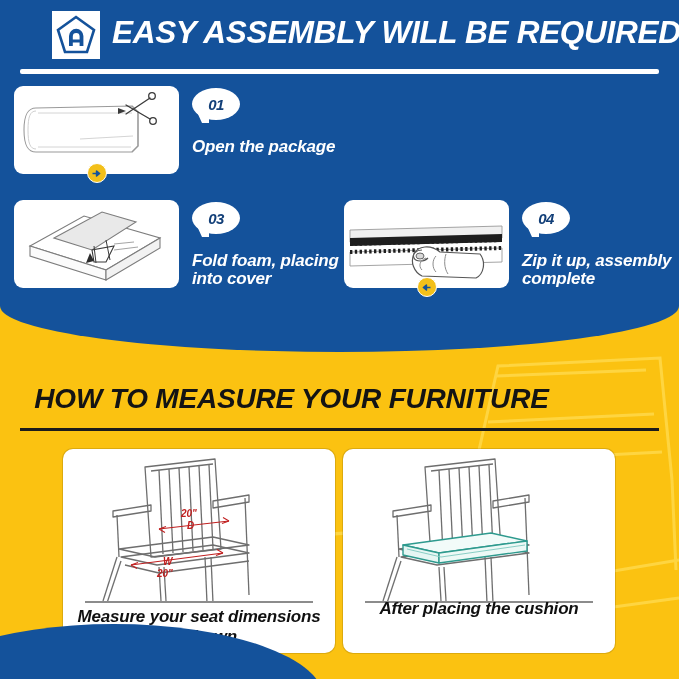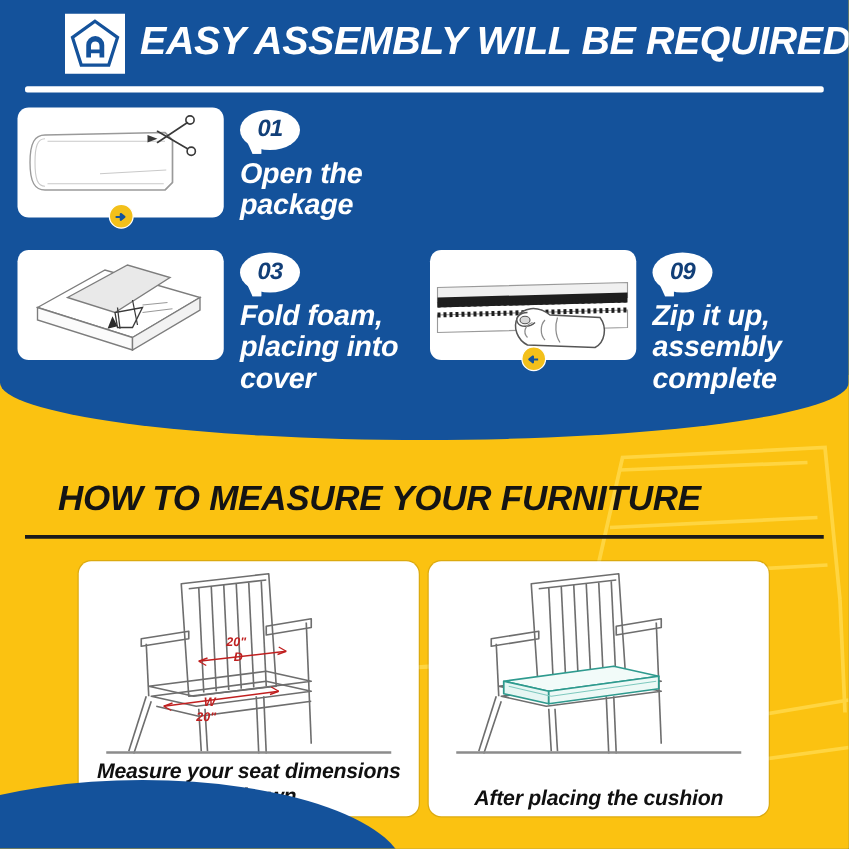--- a/index.html
+++ b/index.html
@@ -76,34 +76,34 @@
   }
   .bubble .tail{
     position:absolute;left:5px;top:24px;width:0;height:0;
     border-left:5px solid transparent;
     border-right:7px solid #ffffff;
     border-top:11px solid #ffffff;
   }
   .bubble .num{
     position:absolute;left:0;top:0;width:48px;height:32px;
     display:flex;align-items:center;justify-content:center;
-    color:#123F78;font-size:19px;font-weight:bold;font-style:italic;
+    color:#123F78;font-size:15px;font-weight:bold;font-style:italic;
     letter-spacing:-0.5px;
   }
   .step-label{
-    margin-top:4px;
-    color:#ffffff;font-size:23px;font-weight:bold;font-style:italic;
+    margin-top:16px;
+    color:#ffffff;font-size:17px;font-weight:bold;font-style:italic;
     line-height:1.08;letter-spacing:-0.2px;
   }
 
   
   .yellow-deco{position:absolute;left:0;top:330px;width:679px;height:349px;overflow:hidden;pointer-events:none;}
 
   .measure-title{
-    position:absolute;left:12px;top:383px;width:583px;text-align:center;
+    position:absolute;left:0;top:383px;width:583px;text-align:center;
     color:#141414;font-size:28px;font-weight:bold;font-style:italic;
     letter-spacing:-0.2px;white-space:nowrap;
   }
   .measure-rule{
     position:absolute;left:20px;top:428px;width:639px;height:3px;background:#1b1b1b;
   }
 
   .mcards{position:absolute;left:0;top:449px;width:679px;height:208px;}
   .mcard{
     position:absolute;top:0;width:272px;height:204px;
@@ -113,21 +113,21 @@
   }
   .mcard-left{left:63px;}
   .mcard-right{left:343px;}
   .mcard .chair-art{position:absolute;left:0;top:4px;width:272px;height:150px;}
   .mcard .divider{position:absolute;left:22px;top:152px;width:228px;height:2px;background:#8c8c8c;}
   .mcard .cap{
     position:absolute;left:8px;top:158px;width:256px;text-align:center;
     color:#101010;font-size:17px;font-weight:bold;font-style:italic;
     line-height:1.15;letter-spacing:-0.2px;
   }
-  .mcard-right .cap{top:180px;}
+  .mcard-right .cap{top:150px;}
 
   
   .blue-blob{
     position:absolute;left:-96px;top:624px;width:420px;height:150px;
     background:#14529B;border-radius:50%;
   }
 </style>
 </head>
 <body>
 
@@ -234,21 +234,21 @@
         <div class="badge">
           <svg width="11" height="11" viewBox="0 0 11 11">
             <path d="M9.5 5.5 H3.5 M5.4 3.1 L2.4 5.5 L5.4 7.9 Z" fill="#14529B" stroke="#14529B" stroke-width="1.6" stroke-linejoin="round"></path>
           </svg>
         </div>
       </div>
       <div class="step-text">
         <div class="bubble">
           <div class="circle"></div>
           <div class="tail"></div>
-          <div class="num">09</div>
+          <div class="num">04</div>
         </div>
         <div class="step-label">Zip it up, assembly complete</div>
       </div>
     </div>
 
   </div>
 
   <div class="yellow-deco">
     <svg width="679" height="349" viewBox="0 0 679 349">
       <g fill="none" stroke="#FFD94A" stroke-width="3" opacity="0.85">

